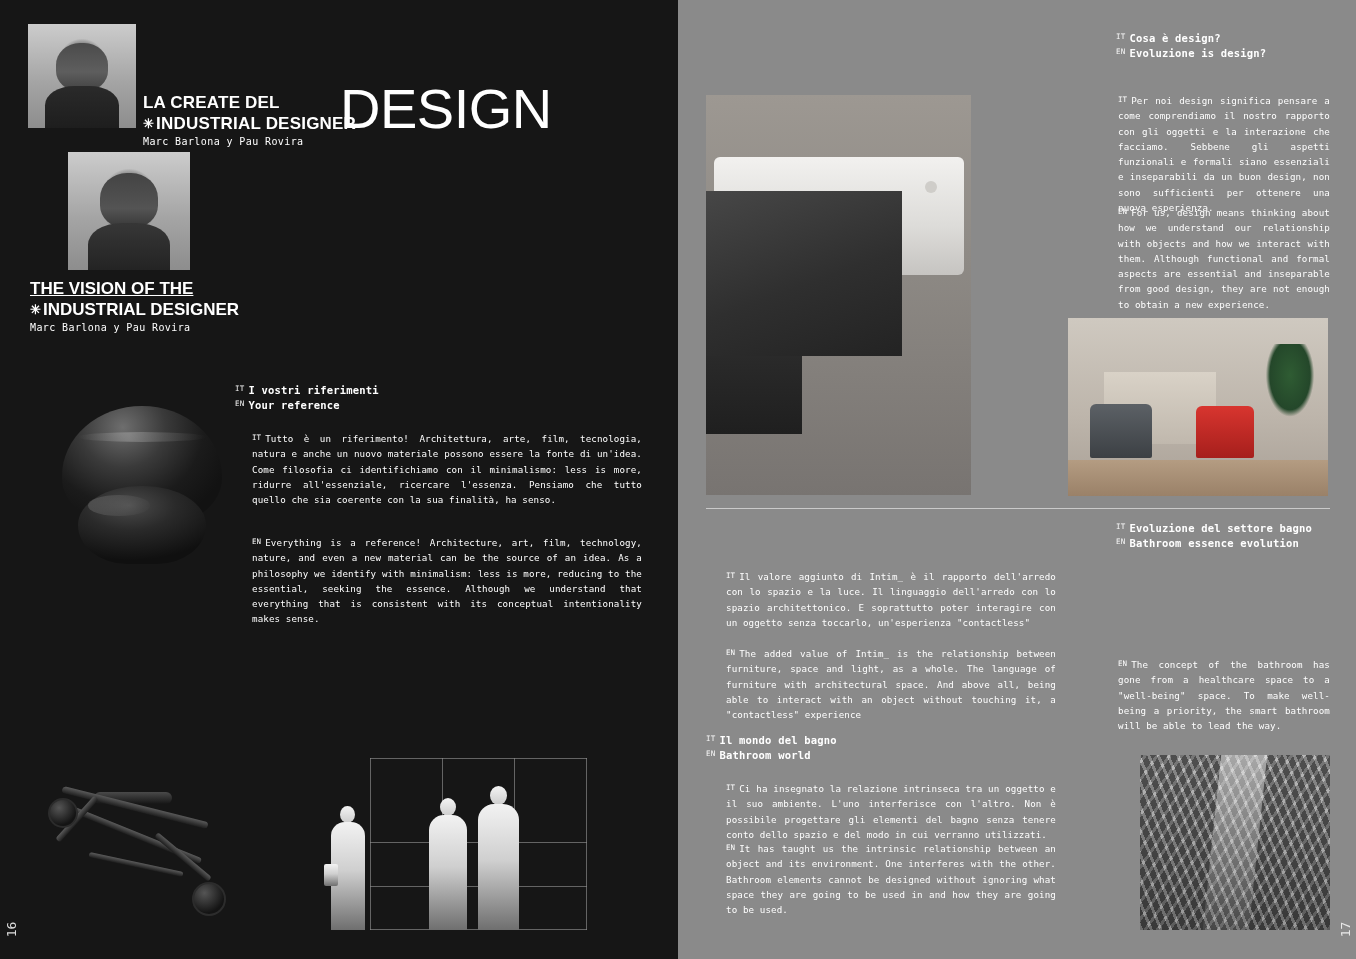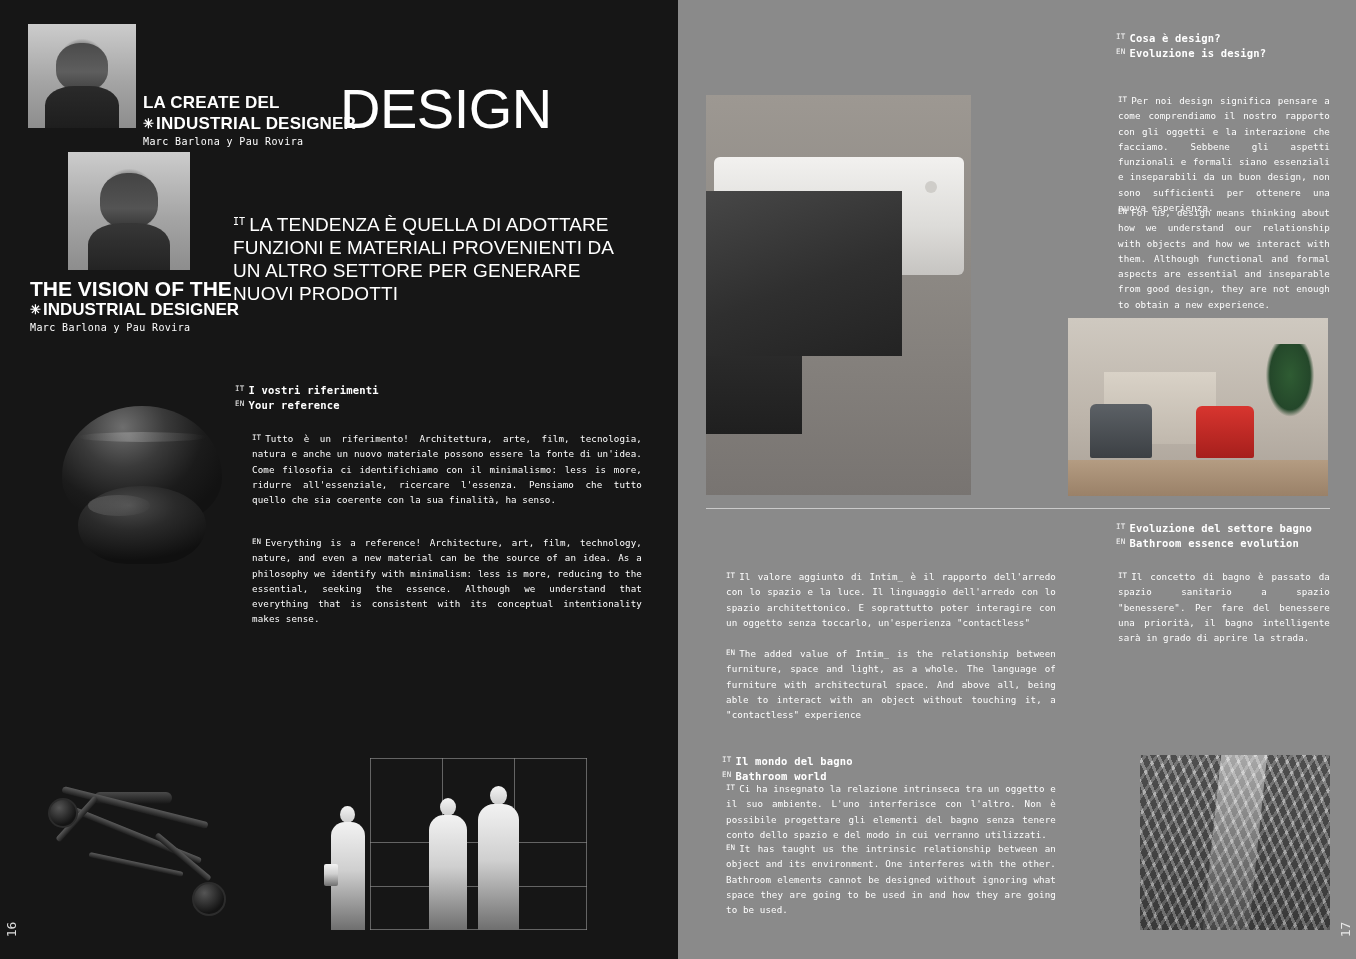--- a/index.html
+++ b/index.html
@@ -65,21 +65,21 @@
   .title-vision .names {
     font-family: "DejaVu Sans Mono", monospace;
     font-size: 10px; font-weight: 400; margin-top: 2px; letter-spacing: .4px;
   }
   .star { font-size: 13px; vertical-align: 1px; margin-right: 2px; }
 
   .title-vision-en {
     position: absolute; left: 30px; top: 279px;
     font-weight: 700;
   }
-  .title-vision-en .l1 { font-size: 21px; line-height: 20px; }
+  .title-vision-en .l1 { font-size: 17px; line-height: 20px; text-decoration: underline; }
   .title-vision-en .l2 { font-size: 17px; line-height: 21px; }
   .title-vision-en .names {
     font-family: "DejaVu Sans Mono", monospace;
     font-size: 10px; font-weight: 400; margin-top: 2px; letter-spacing: .4px;
   }
 
   .big-title {
     position: absolute; left: 340px; top: 84px;
     font-size: 56px; line-height: 49px; font-weight: 400;
     letter-spacing: -0.5px;
@@ -258,23 +258,20 @@
     <div class="title-vision-en">
       <div class="l1">THE VISION OF THE</div>
       <div class="l2"><span class="star">✳</span><span>INDUSTRIAL DESIGNER</span></div>
       <div class="names">Marc Barlona y Pau Rovira</div>
     </div>
 
     <div class="big-title">
       <div>DESIGN</div>
     </div>
 
-    <div class="lead-it">
-      <span class="lang-tag-lg">IT</span><span>LA TENDENZA È QUELLA DI ADOTTARE FUNZIONI E MATERIALI PROVENIENTI DA UN ALTRO SETTORE PER GENERARE NUOVI PRODOTTI</span>
-    </div>
 
 
     <div class="helmet">
       <div class="shell"></div>
       <div class="visor"></div>
     </div>
 
     <div class="sec-head" style="left:235px; top:382px;">
       <div><span class="tag">IT</span><b>I vostri riferimenti</b></div>
       <div><span class="tag">EN</span><b>Your reference</b></div>
@@ -354,36 +351,36 @@
 
     <div class="divider" style="left:28px; top:508px; width:624px; height:1px;"></div>
 
     <div class="para" style="left:48px; top:568px; width:330px;">
       <span class="tag">IT</span><span>Il valore aggiunto di Intim_ è il rapporto dell'arredo con lo spazio e la luce. Il linguaggio dell'arredo con lo spazio architettonico. E soprattutto poter interagire con un oggetto senza toccarlo, un'esperienza "contactless"</span>
     </div>
     <div class="para" style="left:48px; top:645px; width:330px;">
       <span class="tag">EN</span><span>The added value of Intim_ is the relationship between furniture, space and light, as a whole. The language of furniture with architectural space. And above all, being able to interact with an object without touching it, a "contactless" experience</span>
     </div>
 
-    <div class="sec-head" style="left:44px; top:732px; width:300px;margin-top:21px;">
+    <div class="sec-head" style="left:28px; top:732px; width:300px;">
       <div><span class="tag">IT</span><b>Il mondo del bagno</b></div>
       <div><span class="tag">EN</span><b>Bathroom world</b></div>
     </div>
     <div class="para" style="left:48px; top:780px; width:330px;">
       <span class="tag">IT</span><span>Ci ha insegnato la relazione intrinseca tra un oggetto e il suo ambiente. L'uno interferisce con l'altro. Non è possibile progettare gli elementi del bagno senza tenere conto dello spazio e del modo in cui verranno utilizzati.</span>
     </div>
     <div class="para" style="left:48px; top:840px; width:330px;">
       <span class="tag">EN</span><span>It has taught us the intrinsic relationship between an object and its environment. One interferes with the other. Bathroom elements cannot be designed without ignoring what space they are going to be used in and how they are going to be used.</span>
     </div>
 
     <div class="sec-head" style="left:438px; top:520px; width:220px;">
       <div><span class="tag">IT</span><b>Evoluzione del settore bagno</b></div>
       <div><span class="tag">EN</span><b>Bathroom essence evolution</b></div>
     </div>
-    <div class="para" style="left:440px; top:568px; width:212px;">
-      <span class="tag">IT</span><span>Il concetto di bagno è passato da spazio sanitario a spazio "benessere". Per fare del benessere una priorità, il bagno intelligente sarà in grado di aprire la strada.</span>
+    <div class="para" style="left:440px; top:656px; width:212px;">
+      <span class="tag">EN</span><span>The concept of the bathroom has gone from a healthcare space to a "well-being" space. To make well-being a priority, the smart bathroom will be able to lead the way.</span>
     </div>
 
     <div class="photo photo-city"></div>
 
     <div class="folio folio-right">17</div>
   </div>
 </div>
 
 </body></html>

